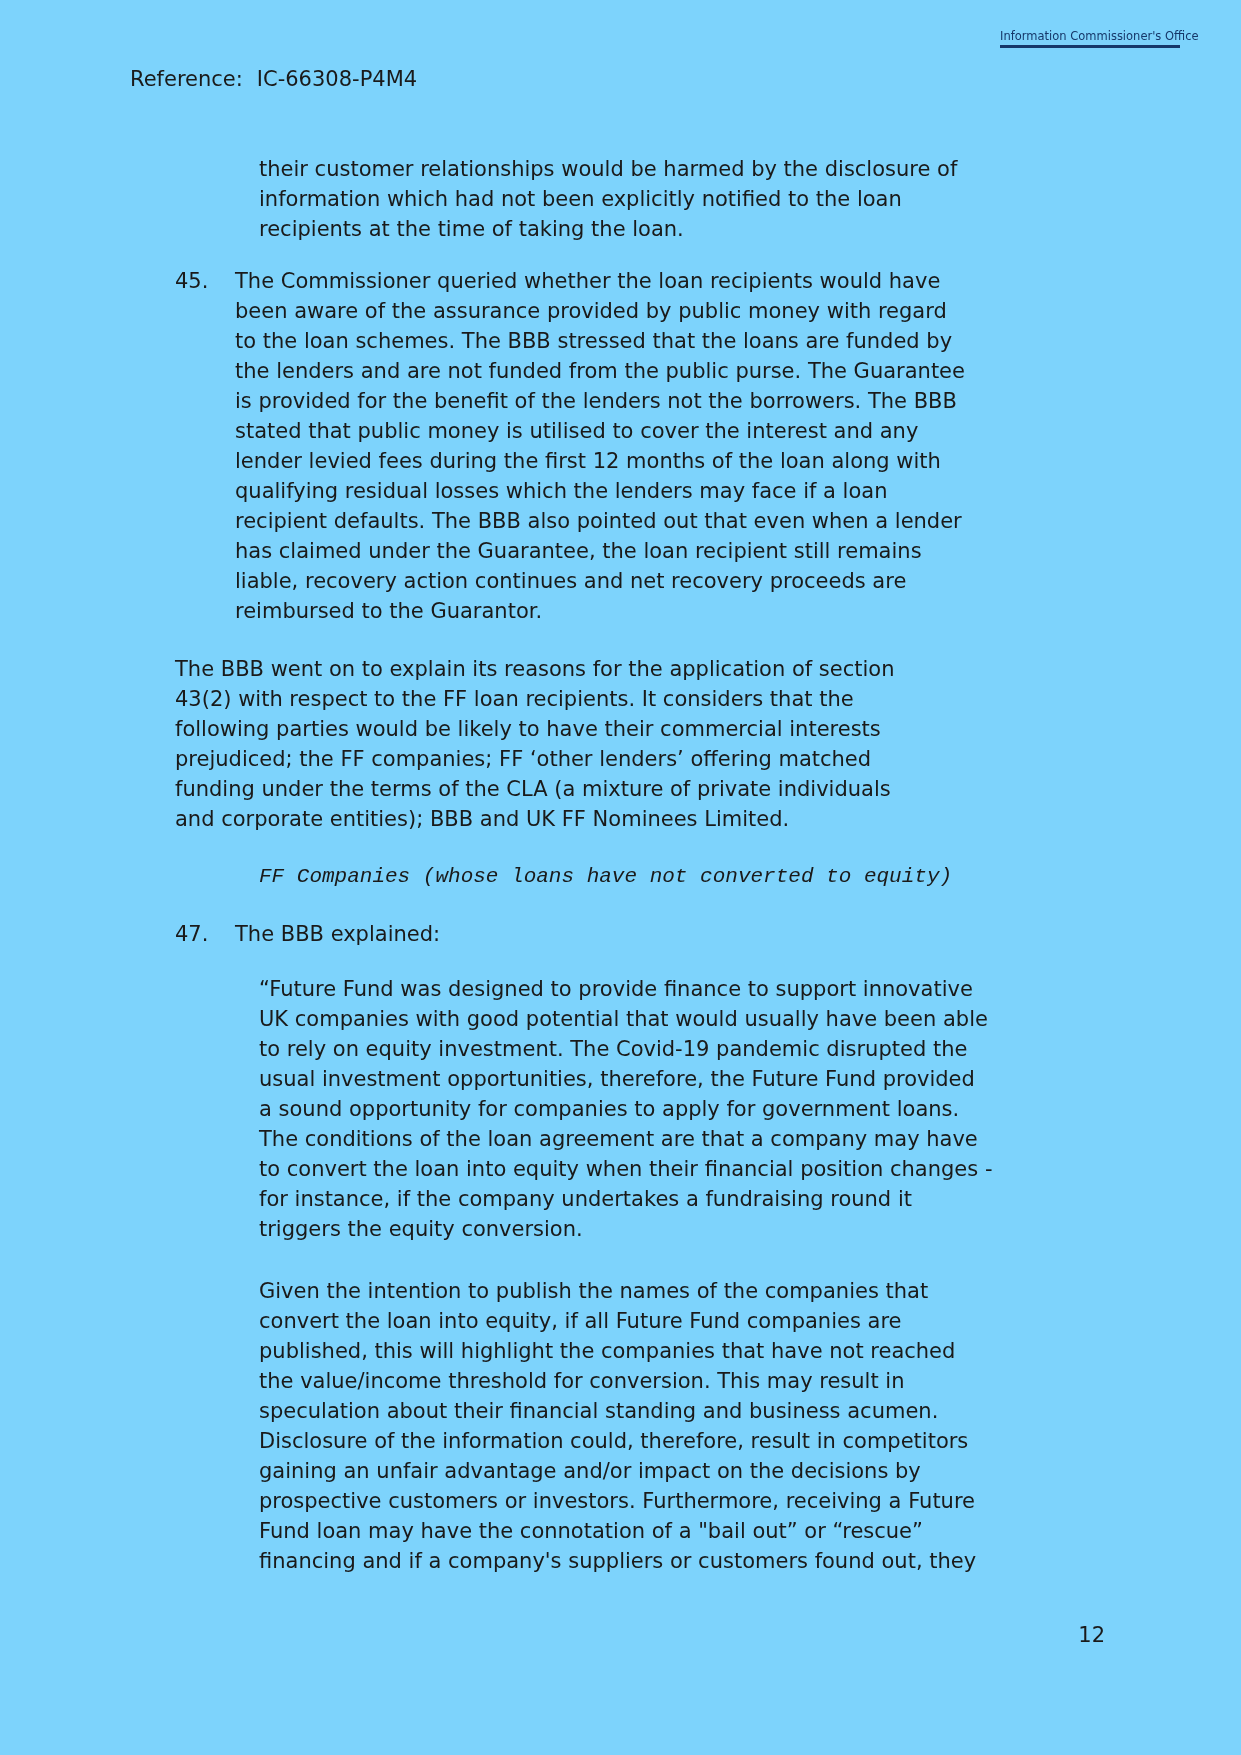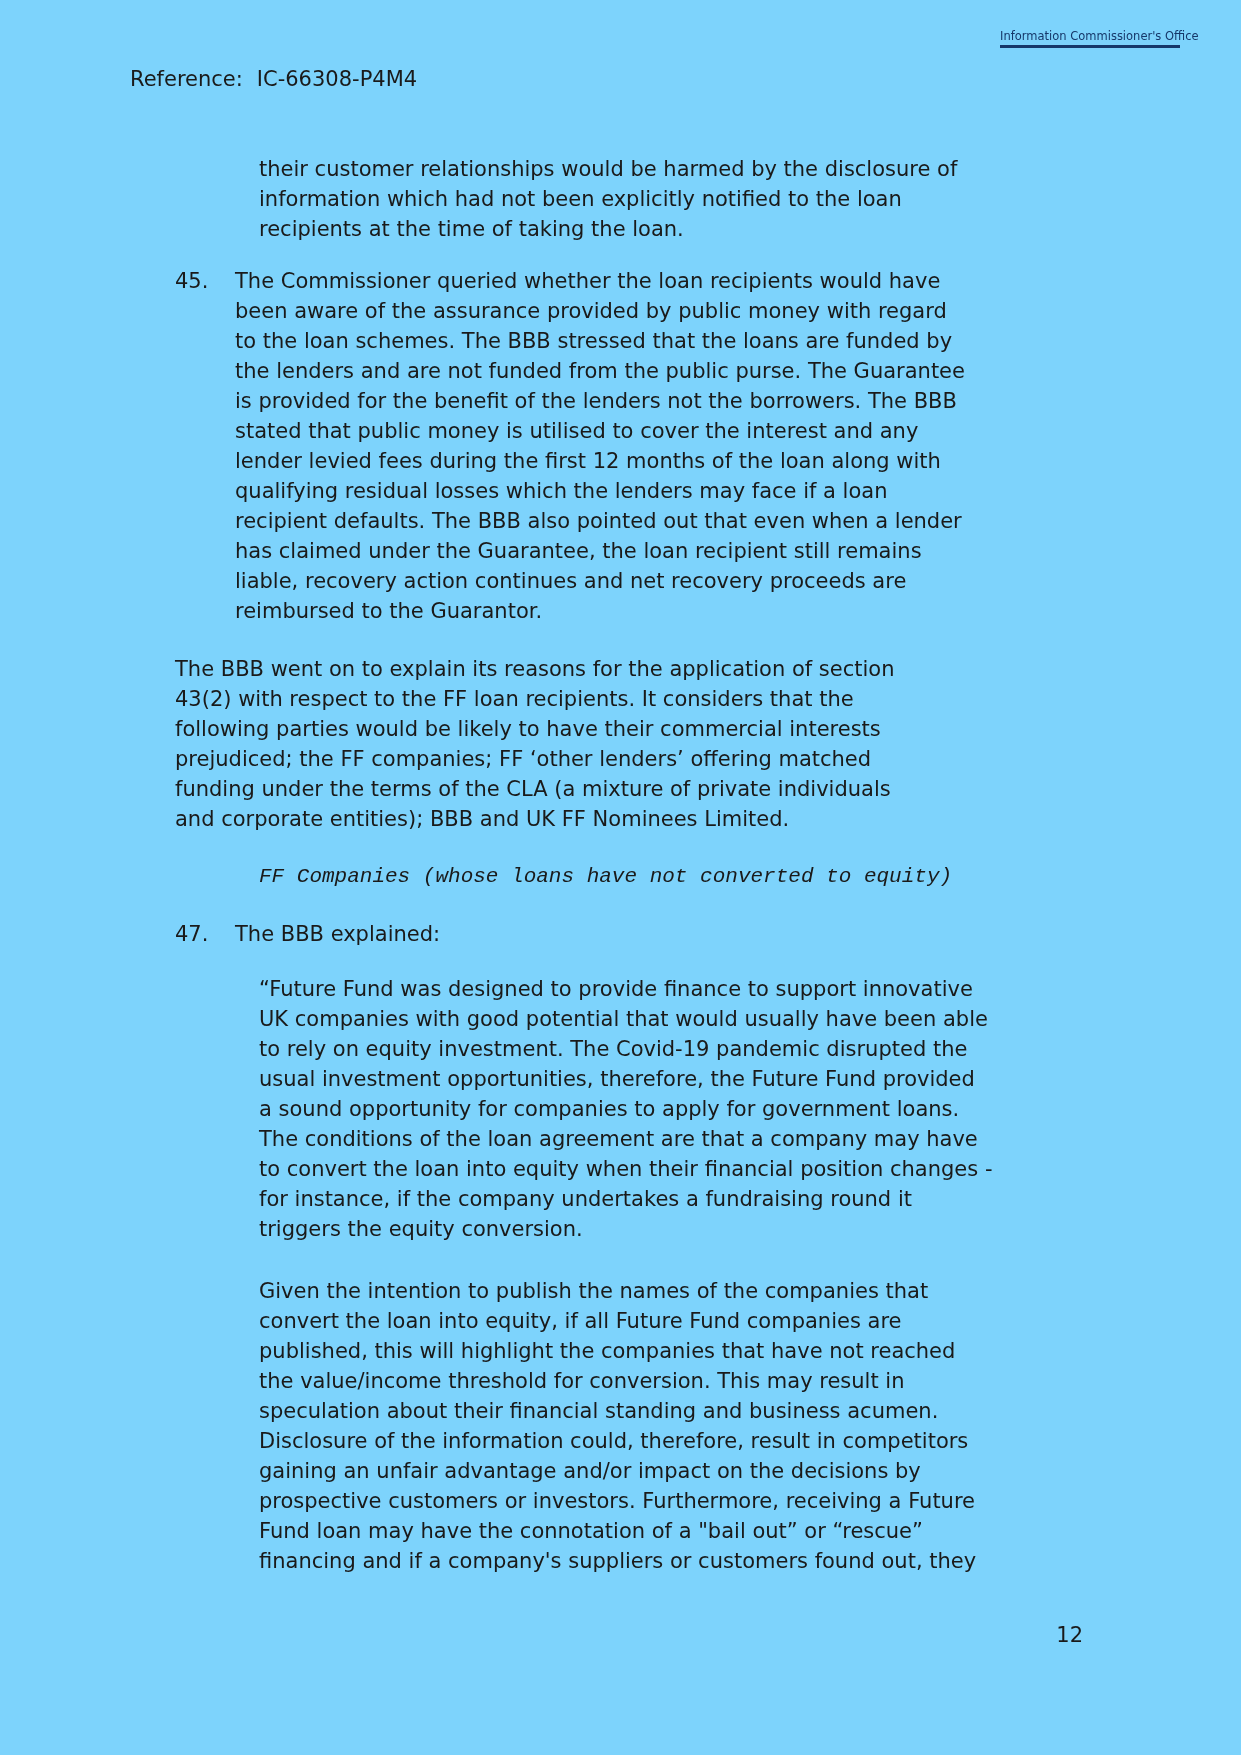--- a/index.html
+++ b/index.html
@@ -86,21 +86,21 @@
   .m22 { margin-bottom: 22px; }
   .m25 { margin-bottom: 25px; }
   .m27 { margin-bottom: 27px; }
   .m28 { margin-bottom: 28px; }
   .m32 { margin-bottom: 32px; }
 
   
   .page-number {
     position: absolute;
     top: 1620px;
-    left: 158px;
+    left: 180px;
     width: 925px;
     text-align: right;
     font-size: 21px;
     line-height: 30px;
   }
 </style>
 </head>
 <body>
 
 <div class="page">

